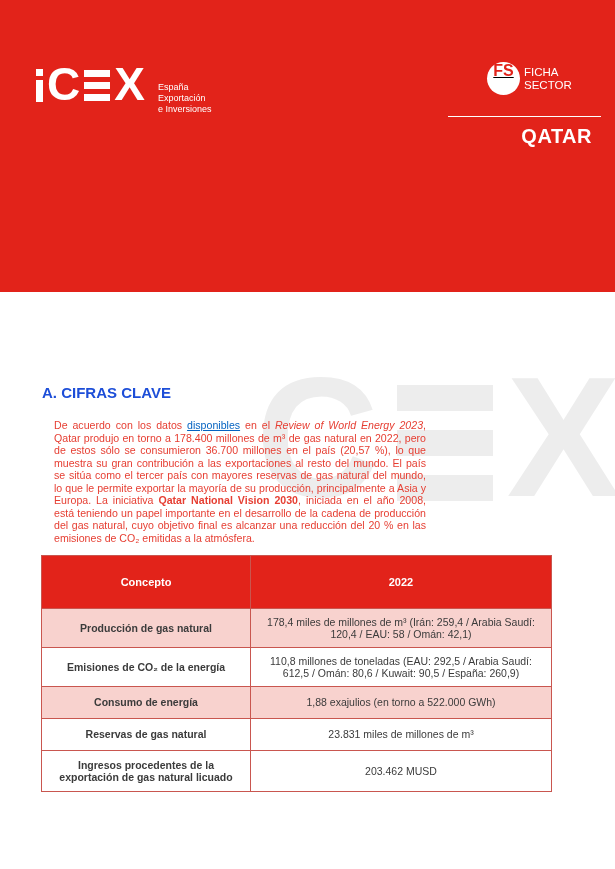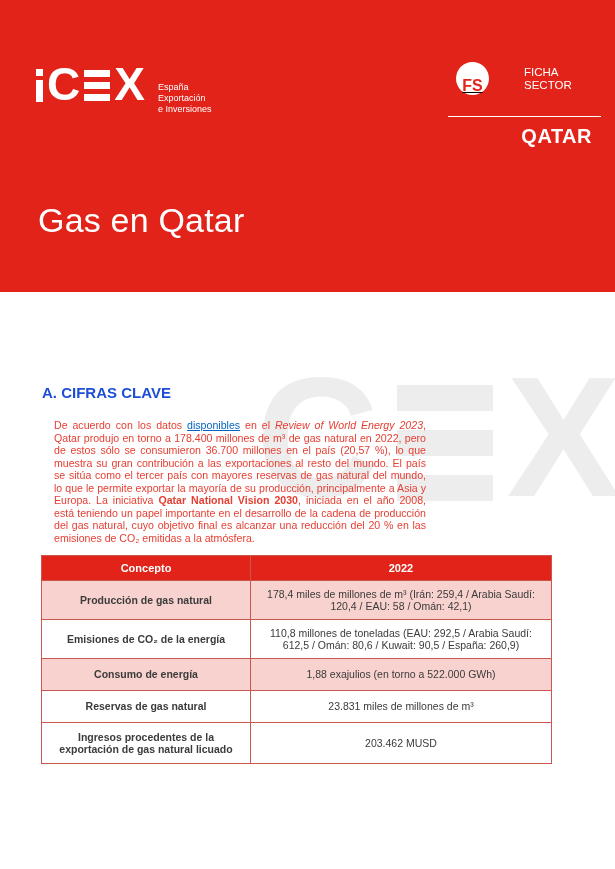--- a/index.html
+++ b/index.html
@@ -13,22 +13,22 @@
   .icex-logo{position:absolute;left:36px;top:68px;display:flex;align-items:flex-end;height:34px;color:#fff;}
   .icex-logo .txt{font-weight:bold;font-size:46px;line-height:1;height:46px;display:block;margin:0 1px;position:relative;top:5px;}
   .icex-logo .li{display:flex;flex-direction:column;justify-content:flex-end;height:34px;margin-right:3px;}
   .icex-logo .li .dot{display:block;width:7px;height:7px;background:#fff;margin-bottom:4px;}
   .icex-logo .li .stem{display:block;width:7px;height:22px;background:#fff;}
   .icex-logo .le{display:flex;flex-direction:column;justify-content:flex-end;height:33px;margin:0 3px 1px 3px;}
   .icex-logo .le i{display:block;width:26px;height:7px;background:#fff;margin-top:5px;}
   .icex-logo .le i:first-child{margin-top:0;}
   .tagline{position:absolute;left:158px;top:82px;color:#fff;font-size:9px;line-height:11px;}
   
-  .fs-circle{position:absolute;left:456px;top:62px;width:33px;height:33px;border-radius:50%;background:#fff;
-    display:flex;align-items:flex-end;justify-content:center;text-decoration:underline;}
+  .fs-circle{position:absolute;left:487px;top:62px;width:33px;height:33px;border-radius:50%;background:#fff;
+    display:flex;align-items:flex-start;justify-content:center;text-decoration:underline;}
   .fs-circle span{color:#E2231A;font-weight:bold;font-size:16px;}
   .fs-label{position:absolute;left:524px;top:66px;color:#fff;font-size:11.5px;line-height:13px;}
   .hdr-divider{position:absolute;left:448px;top:116px;width:153px;height:1px;background:#fff;}
   .country{position:absolute;right:23px;top:125px;color:#fff;font-weight:bold;font-size:20px;letter-spacing:.5px;}
   .doc-title{position:absolute;left:38px;top:201px;margin:0;color:#fff;font-weight:400;font-size:34px;letter-spacing:.2px;}
   
   .watermark{position:absolute;left:252px;top:352px;display:flex;align-items:flex-start;color:#EDEDED;z-index:0;}
   .watermark .txt{font-weight:bold;font-size:170px;line-height:1;display:block;margin:0 4px;}
   .watermark .le{display:flex;flex-direction:column;margin:33px 10px 0 14px;}
   .watermark .le i{display:block;width:96px;height:26px;background:#EDEDED;margin-top:19px;}
@@ -37,21 +37,21 @@
   .section-title{position:absolute;left:42px;top:384px;margin:0;color:#1d4ed8;font-size:15px;font-weight:bold;z-index:1;}
   .lead{position:absolute;left:42px;top:407px;width:372px;margin:12px;color:#E63E32;font-size:10.6px;line-height:12.55px;
     text-align:justify;z-index:1;}
   .lead .run-link{color:#0563C1;text-decoration:underline;cursor:pointer;}
   .lead .run-italic{font-style:italic;}
   .lead .run-bold{font-weight:bold;}
   
   .key-table{position:absolute;left:41px;top:555px;width:511px;border-collapse:collapse;z-index:1;
     font-size:10.5px;color:#3B3B3B;}
   .key-table th,.key-table td{border:1px solid #C9564F;text-align:center;vertical-align:middle;padding:3px 8px;line-height:12.5px;}
-  .key-table th{background:#E2231A;color:#fff;font-size:11px;font-weight:bold;height:16px;padding:4px 8px;}
+  .key-table th{background:#E2231A;color:#fff;font-size:11px;font-weight:bold;height:16px;padding:18px 8px;}
   .key-table col.c1{width:209px;}
   .key-table .row-pink td{background:#F8D2CE;}
   .key-table .row-white td{background:#ffffff;}
   .key-table .cell-label{font-weight:bold;}
   .key-table tr:nth-child(1) td,.key-table tr:nth-child(2) td{height:32px;}
   .key-table tr:nth-child(3) td,.key-table tr:nth-child(4) td{height:25px;}
   .key-table tr:nth-child(5) td{height:34px;}
   .key-table tr:nth-child(6) td{height:37px;}
 </style>
 </head>
@@ -85,21 +85,20 @@
       <span>FS</span>
     </div>
     <div class="fs-label">
       <div>FICHA</div>
       <div>SECTOR</div>
     </div>
 
     <div class="hdr-divider"></div>
     <div class="country">QATAR</div>
 
-    <h1 class="doc-title">Gas en Qatar</h1>
   </header>
 
   <div class="watermark">
     <span class="txt">C</span>
     <span class="le">
         <i></i>
         <i></i>
         <i></i>
       </span>
     <span class="txt">X</span>

